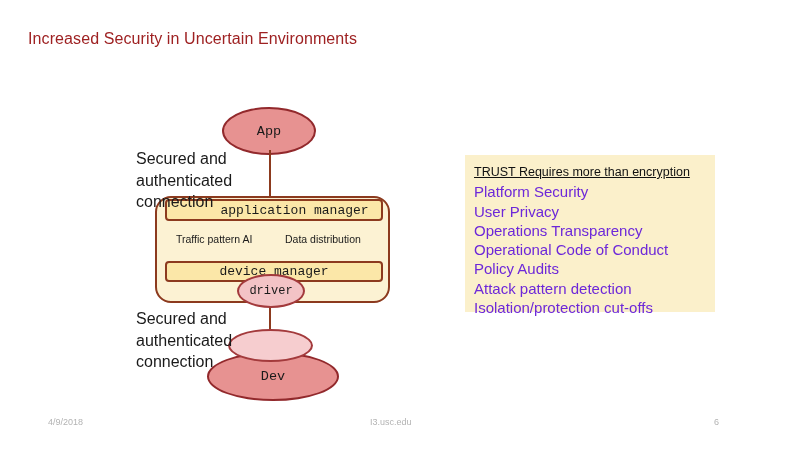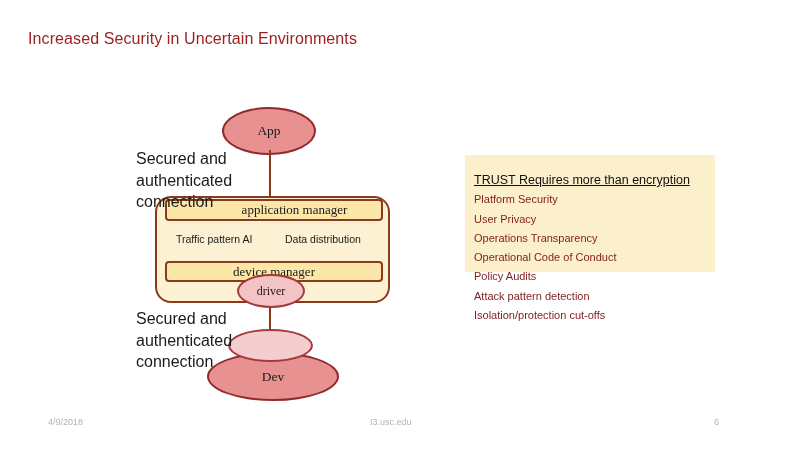--- a/index.html
+++ b/index.html
@@ -41,21 +41,21 @@
     width: 800px;
     height: 450px;
   }
   .node-label {
     position: absolute;
     display: flex;
     align-items: center;
     justify-content: center;
     text-align: right;
     color: #1a1a1a;
-    font-family: Liberation Serif, serif;
+    font-family: Liberation Mono, monospace;
     pointer-events: none;
   }
 
   
   .ellipse {
     position: absolute;
     border-radius: 50%;
     box-sizing: border-box;
   }
   #node-app {
@@ -219,35 +219,35 @@
     top: 308px;
     width: 128px;
   }
 
   
   #trust-panel {
     position: absolute;
     left: 465px;
     top: 155px;
     width: 250px;
-    height: 117px;
+    height: 157px;
     background: #fbf0cb;
     box-sizing: border-box;
-    padding: 16px 0 0 9px;
+    padding: 8px 0 0 9px;
   }
   #trust-panel .trust-heading {
     font-size: 12.5px;
     color: #111111;
     text-decoration: underline;
     line-height: 19.3px;
     white-space: nowrap;
   }
   #trust-panel .trust-item {
-    font-size: 11px;
-    color: #7f1d1d;
+    font-size: 15px;
+    color: #6d28d9;
     line-height: 19.3px;
     white-space: nowrap;
   }
 
   
   .footer-text {
     position: absolute;
     font-size: 9px;
     color: #b3b3b3;
     font-family: "Liberation Sans", sans-serif;

